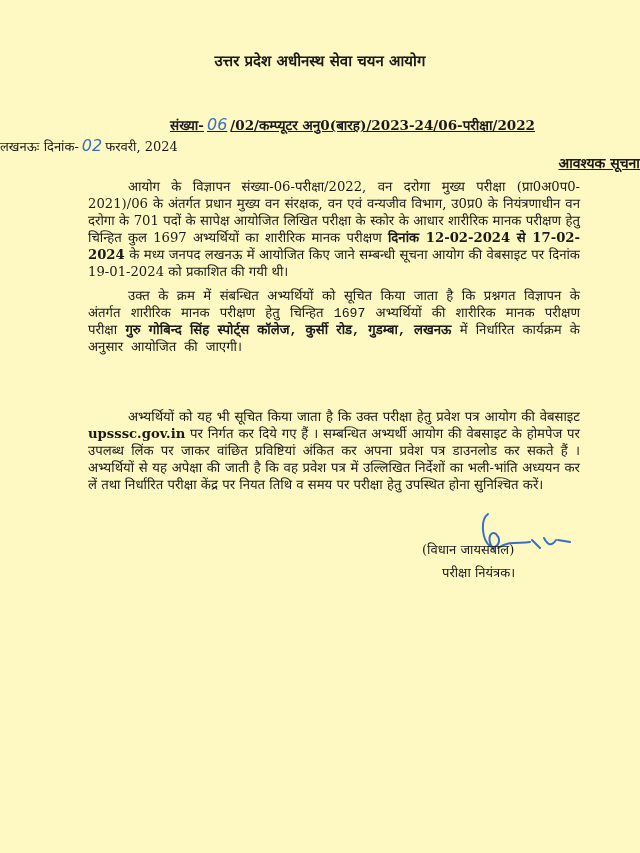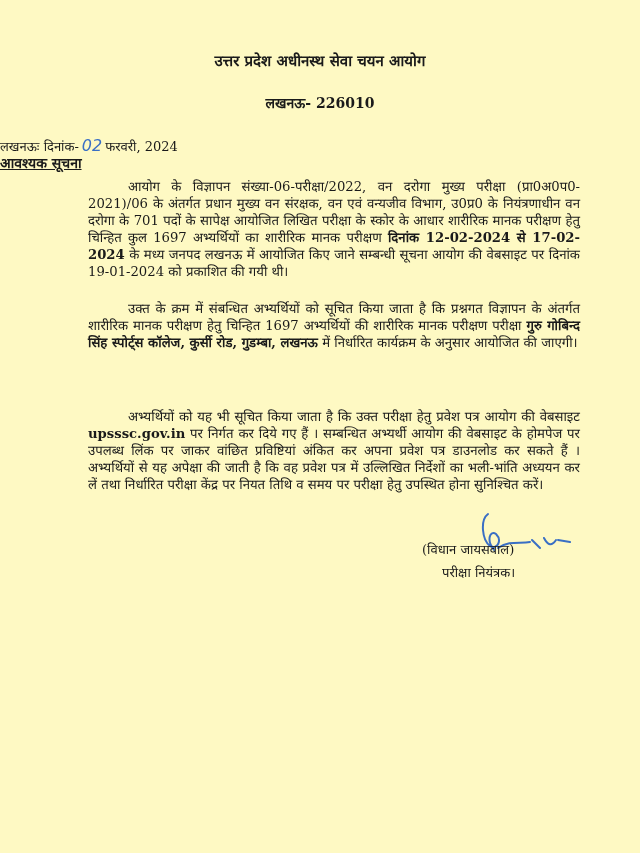--- a/index.html
+++ b/index.html
@@ -12,43 +12,45 @@
     .hdr { position: absolute; left: 0; width: 640px; text-align: center; }
     .h1 { top: 50px; font-size: 15px; font-weight: bold; }
     .h2 { top: 70px; font-size: 15px; font-weight: bold; }
     .h3 { top: 93px; font-size: 14px; font-weight: bold; }
     .ref {
       position: absolute; top: 115px; left: 170px; width: 330px;
       font-size: 13.5px; font-weight: bold; text-decoration: underline; white-space: nowrap;
     }
     .hand { color: #3a6fc4; font-family: "DejaVu Sans", sans-serif; font-weight: normal; font-style: italic; font-size: 16px; padding: 0 3px; }
     .dateline { position: absolute; top: 136px; left: 0; width: 640px; text-align: left; font-size: 13px; }
-    .notice-title { position: absolute; top: 153px; left: 0; width: 640px; text-align: left; font-size: 14px; font-weight: bold; text-decoration: underline; }
+    .notice-title { position: absolute; top: 153px; left: 0; width: 640px; text-align: right; font-size: 14px; font-weight: bold; text-decoration: underline; }
     .body {
       position: absolute; left: 88px; width: 492px; font-size: 13.2px; line-height: 17px;
       text-align: justify;
     }
     .p1 { top: 178px; }
-    .p2 { top: 300px; }
+    .p2 { top: 288px; font-family: Liberation Mono, monospace; }
     .p3 { top: 380px; margin-top: 28px; }
     .indent { display: inline-block; width: 40px; }
     b { font-weight: bold; }
     .sig-block { position: absolute; top: 510px; left: 420px; width: 170px; height: 80px; text-decoration: underline; }
     .sig-scribble { position: absolute; left: 20px; top: 0; width: 140px; height: 50px; }
     .sig-name { position: absolute; left: 2px; top: 30px; font-size: 13px; white-space: nowrap; }
     .sig-title { position: absolute; left: 10px; top: 53px; font-size: 13px; white-space: nowrap; margin-left: 12px; }
   </style>
 </head>
 <body>
 
 <div class="page">
 
   <div class="hdr h1">उत्तर प्रदेश अधीनस्थ सेवा चयन आयोग</div>
-  <div class="hdr h3">लखनऊ- 226010</div>
 
+  <div class="ref">
+    <span>संख्या-</span><span class="hand">06</span><span>/02/कम्प्यूटर अनु0(बारह)/2023-24/06-परीक्षा/2022</span>
+  </div>
 
   <div class="dateline">
     <span>लखनऊः दिनांक-</span><span class="hand">02</span><span>फरवरी, 2024</span>
   </div>
 
   <div class="notice-title">आवश्यक सूचना</div>
 
   <div class="body p1">
     <span class="indent"></span><span>आयोग के विज्ञापन संख्या-06-परीक्षा/2022, वन दरोगा मुख्य परीक्षा (प्रा0अ0प0-2021)/06 के अंतर्गत प्रधान मुख्य वन संरक्षक, वन एवं वन्यजीव विभाग, उ0प्र0 के नियंत्रणाधीन वन दरोगा के 701 पदों के सापेक्ष आयोजित लिखित परीक्षा के स्कोर के आधार शारीरिक मानक परीक्षण हेतु चिन्हित कुल 1697 अभ्यर्थियों का शारीरिक मानक परीक्षण </span><b>दिनांक 12-02-2024 से 17-02-2024</b><span> के मध्य जनपद लखनऊ में आयोजित किए जाने सम्बन्धी सूचना आयोग की वेबसाइट पर दिनांक 19-01-2024 को प्रकाशित की गयी थी।</span>
   </div>

